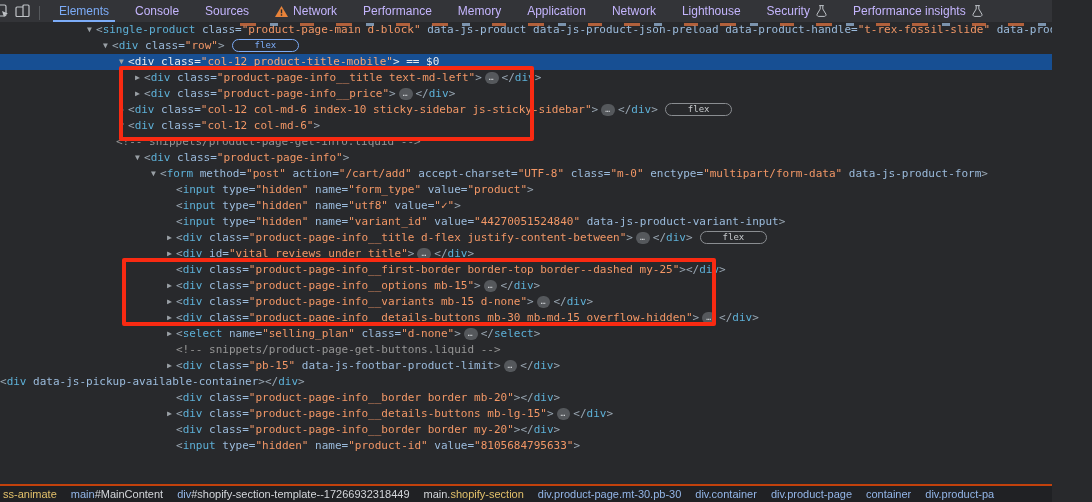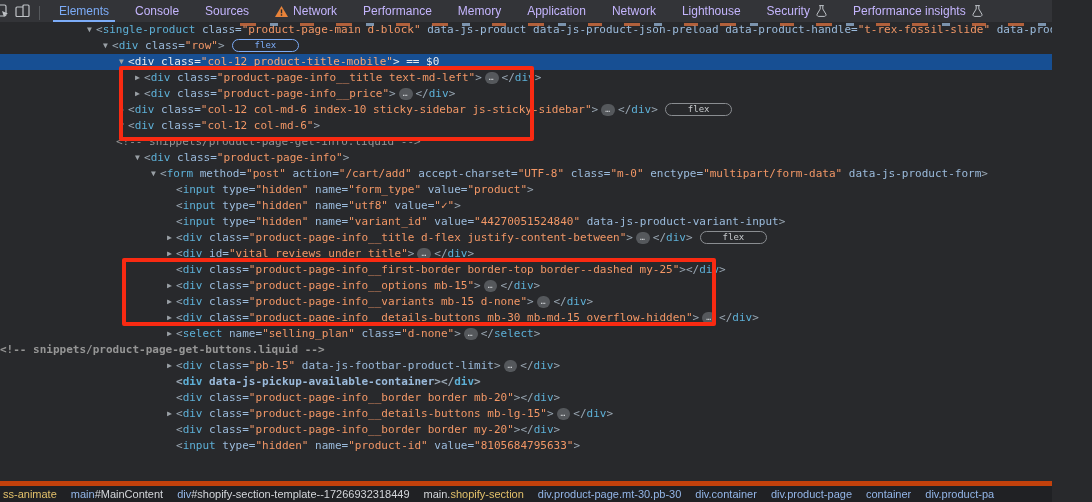--- a/index.html
+++ b/index.html
@@ -43,21 +43,21 @@
   .badge.active{border-color:#7cacf8;color:#7cacf8;}
   .clip-strip{position:absolute;top:1px;left:240px;right:4px;height:3px;opacity:.85;
     background:repeating-linear-gradient(90deg,#c96a3e 0 16px,transparent 16px 30px,
       #8aa6c4 30px 38px,transparent 38px 60px,#c96a3e 60px 74px,transparent 74px 96px);}
 
   
   .anno{position:absolute;border:4px solid #f92a12;border-radius:2px;pointer-events:none;z-index:5;}
 
   
   .crumbs{position:absolute;left:0;right:0;bottom:0;height:16px;background:#202124;
-    border-top:5px solid #c2410c;display:flex;align-items:center;gap:14px;
+    border-top:2px solid #c2410c;display:flex;align-items:center;gap:14px;
     padding-left:3px;font-size:11px;white-space:nowrap;overflow:hidden;}
   .crumb{display:inline-flex;}
   .cp-b{color:#93b6e8;}
   .cp-g{color:#d3d6da;}
   .cp-y{color:#e2c06a;}
 </style>
 </head>
 <body>
 
 <div id="devtools">
@@ -147,23 +147,23 @@
       <div class="trow" style="padding-left: 176px;"><span class="arrow"></span><span class="seg-p">&lt;</span><span class="seg-t">input</span><span class="seg-n"> type=</span><span class="seg-v">"hidden"</span><span class="seg-n"> name=</span><span class="seg-v">"form_type"</span><span class="seg-n"> value=</span><span class="seg-v">"product"</span><span class="seg-p">&gt;</span></div>
       <div class="trow" style="padding-left: 176px;"><span class="arrow"></span><span class="seg-p">&lt;</span><span class="seg-t">input</span><span class="seg-n"> type=</span><span class="seg-v">"hidden"</span><span class="seg-n"> name=</span><span class="seg-v">"utf8"</span><span class="seg-n"> value=</span><span class="seg-v">"✓"</span><span class="seg-p">&gt;</span></div>
       <div class="trow" style="padding-left: 176px;"><span class="arrow"></span><span class="seg-p">&lt;</span><span class="seg-t">input</span><span class="seg-n"> type=</span><span class="seg-v">"hidden"</span><span class="seg-n"> name=</span><span class="seg-v">"variant_id"</span><span class="seg-n"> value=</span><span class="seg-v">"44270051524840"</span><span class="seg-n"> data-js-product-variant-input</span><span class="seg-p">&gt;</span></div>
       <div class="trow" style="padding-left: 176px;"><span class="arrow">▶</span><span class="seg-p">&lt;</span><span class="seg-t">div</span><span class="seg-n"> class=</span><span class="seg-v">"product-page-info__title d-flex justify-content-between"</span><span class="seg-p">&gt;</span><span class="ell">…</span><span class="seg-p">&lt;/</span><span class="seg-t">div</span><span class="seg-p">&gt;</span><span class="badge">flex</span></div>
       <div class="trow" style="padding-left: 176px;"><span class="arrow">▶</span><span class="seg-p">&lt;</span><span class="seg-t">div</span><span class="seg-n"> id=</span><span class="seg-v">"vital_reviews_under_title"</span><span class="seg-p">&gt;</span><span class="ell">…</span><span class="seg-p">&lt;/</span><span class="seg-t">div</span><span class="seg-p">&gt;</span></div>
       <div class="trow" style="padding-left: 176px;"><span class="arrow"></span><span class="seg-p">&lt;</span><span class="seg-t">div</span><span class="seg-n"> class=</span><span class="seg-v">"product-page-info__first-border border-top border--dashed my-25"</span><span class="seg-p">&gt;</span><span class="seg-p">&lt;/</span><span class="seg-t">div</span><span class="seg-p">&gt;</span></div>
       <div class="trow" style="padding-left: 176px;"><span class="arrow">▶</span><span class="seg-p">&lt;</span><span class="seg-t">div</span><span class="seg-n"> class=</span><span class="seg-v">"product-page-info__options mb-15"</span><span class="seg-p">&gt;</span><span class="ell">…</span><span class="seg-p">&lt;/</span><span class="seg-t">div</span><span class="seg-p">&gt;</span></div>
       <div class="trow" style="padding-left: 176px;"><span class="arrow">▶</span><span class="seg-p">&lt;</span><span class="seg-t">div</span><span class="seg-n"> class=</span><span class="seg-v">"product-page-info__variants mb-15 d-none"</span><span class="seg-p">&gt;</span><span class="ell">…</span><span class="seg-p">&lt;/</span><span class="seg-t">div</span><span class="seg-p">&gt;</span></div>
       <div class="trow" style="padding-left: 176px;"><span class="arrow">▶</span><span class="seg-p">&lt;</span><span class="seg-t">div</span><span class="seg-n"> class=</span><span class="seg-v">"product-page-info__details-buttons mb-30 mb-md-15 overflow-hidden"</span><span class="seg-p">&gt;</span><span class="ell">…</span><span class="seg-p">&lt;/</span><span class="seg-t">div</span><span class="seg-p">&gt;</span></div>
       <div class="trow" style="padding-left: 176px;"><span class="arrow">▶</span><span class="seg-p">&lt;</span><span class="seg-t">select</span><span class="seg-n"> name=</span><span class="seg-v">"selling_plan"</span><span class="seg-n"> class=</span><span class="seg-v">"d-none"</span><span class="seg-p">&gt;</span><span class="ell">…</span><span class="seg-p">&lt;/</span><span class="seg-t">select</span><span class="seg-p">&gt;</span></div>
-      <div class="trow" style=" font-weight: bold;"><span class="arrow"></span><span class="seg-c">&lt;!-- snippets/product-page-get-buttons.liquid --&gt;</span></div>
+      <div class="trow" style="padding-left: 176px;"><span class="arrow"></span><span class="seg-c">&lt;!-- snippets/product-page-get-buttons.liquid --&gt;</span></div>
       <div class="trow" style="padding-left: 176px;"><span class="arrow">▶</span><span class="seg-p">&lt;</span><span class="seg-t">div</span><span class="seg-n"> class=</span><span class="seg-v">"pb-15"</span><span class="seg-n"> data-js-footbar-product-limit</span><span class="seg-p">&gt;</span><span class="ell">…</span><span class="seg-p">&lt;/</span><span class="seg-t">div</span><span class="seg-p">&gt;</span></div>
-      <div class="trow" style="padding-left: 176px; font-weight: bold;"><span class="arrow"></span><span class="seg-p">&lt;</span><span class="seg-t">div</span><span class="seg-n"> data-js-pickup-available-container</span><span class="seg-p">&gt;</span><span class="seg-p">&lt;/</span><span class="seg-t">div</span><span class="seg-p">&gt;</span></div>
+      <div class="trow" style=""><span class="arrow"></span><span class="seg-p">&lt;</span><span class="seg-t">div</span><span class="seg-n"> data-js-pickup-available-container</span><span class="seg-p">&gt;</span><span class="seg-p">&lt;/</span><span class="seg-t">div</span><span class="seg-p">&gt;</span></div>
       <div class="trow" style="padding-left: 176px;"><span class="arrow"></span><span class="seg-p">&lt;</span><span class="seg-t">div</span><span class="seg-n"> class=</span><span class="seg-v">"product-page-info__border border mb-20"</span><span class="seg-p">&gt;</span><span class="seg-p">&lt;/</span><span class="seg-t">div</span><span class="seg-p">&gt;</span></div>
       <div class="trow" style="padding-left: 176px;"><span class="arrow">▶</span><span class="seg-p">&lt;</span><span class="seg-t">div</span><span class="seg-n"> class=</span><span class="seg-v">"product-page-info__details-buttons mb-lg-15"</span><span class="seg-p">&gt;</span><span class="ell">…</span><span class="seg-p">&lt;/</span><span class="seg-t">div</span><span class="seg-p">&gt;</span></div>
       <div class="trow" style="padding-left: 176px;"><span class="arrow"></span><span class="seg-p">&lt;</span><span class="seg-t">div</span><span class="seg-n"> class=</span><span class="seg-v">"product-page-info__border border my-20"</span><span class="seg-p">&gt;</span><span class="seg-p">&lt;/</span><span class="seg-t">div</span><span class="seg-p">&gt;</span></div>
       <div class="trow" style="padding-left: 176px;"><span class="arrow"></span><span class="seg-p">&lt;</span><span class="seg-t">input</span><span class="seg-n"> type=</span><span class="seg-v">"hidden"</span><span class="seg-n"> name=</span><span class="seg-v">"product-id"</span><span class="seg-n"> value=</span><span class="seg-v">"8105684795633"</span><span class="seg-p">&gt;</span></div>
     </div>
 
   <div id="annos">
       <div class="anno" style="left: 119px; top: 66px; width: 407px; height: 67px;"></div>
       <div class="anno" style="left: 122px; top: 258px; width: 586px; height: 60px;"></div>
     </div>

